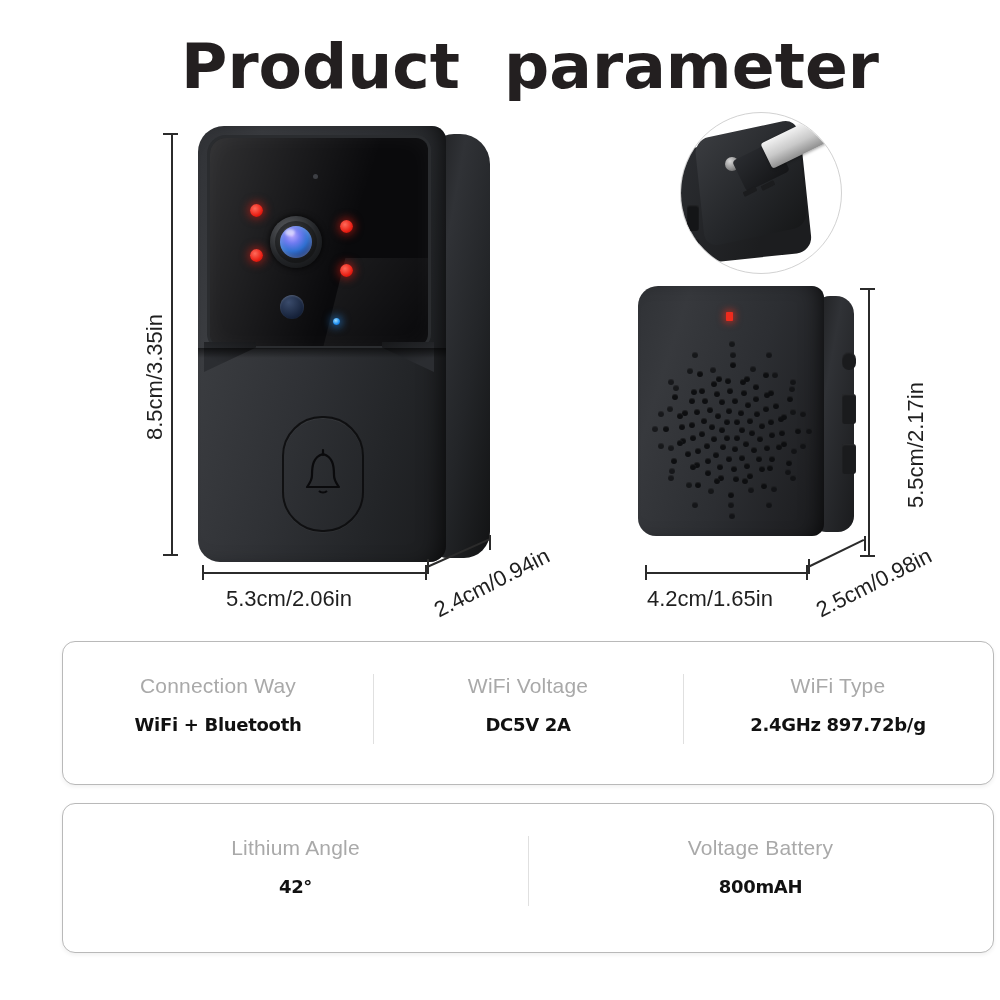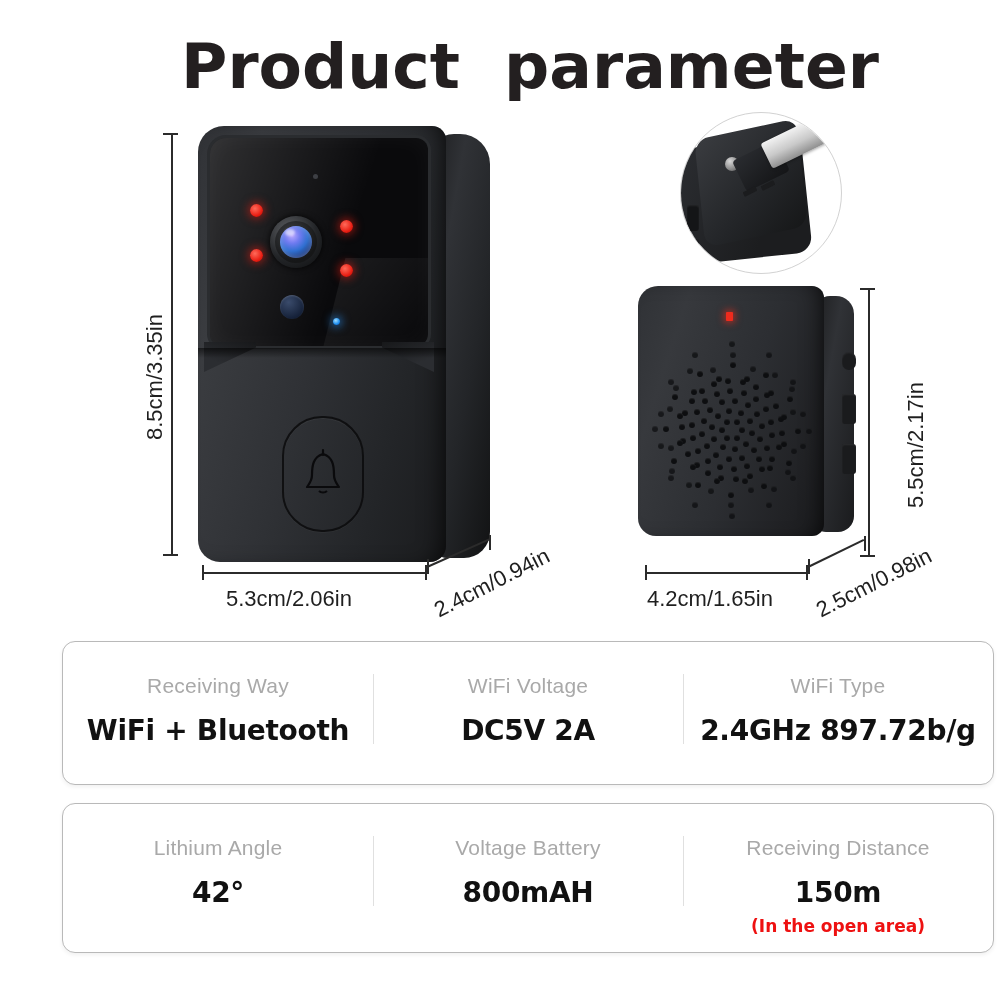--- a/index.html
+++ b/index.html
@@ -196,21 +196,21 @@
   .cell+.cell::before{
     content:"";position:absolute;left:0;top:32px;width:1.4px;height:70px;background:#e0e0e0;
   }
   .spec-label{
     font-family:"Liberation Sans", sans-serif;
     font-size:21px;color:#a9a9a9;font-weight:400;letter-spacing:.2px;
     margin-bottom:16px;white-space:nowrap;
   }
   .spec-value{
     font-family:"DejaVu Sans", sans-serif;
-    font-size:28px;color:#111;font-weight:bold;letter-spacing:-.3px;white-space:nowrap;
+    font-size:18px;color:#111;font-weight:bold;letter-spacing:-.3px;white-space:nowrap;
   }
   .spec-note{
     font-family:"DejaVu Sans", sans-serif;
     font-size:17px;color:#ee1111;font-weight:bold;margin-top:7px;white-space:nowrap;
   }
 </style>
 </head>
 <body>
 
 <div class="stage">
@@ -435,21 +435,21 @@
   <div class="dimtext" style="left:617px;top:586px;">4.2cm/1.65in</div>
 
   <div class="dimline dim-h" style="left:778px;top:566px;width:62px;transform:rotate(-26deg);transform-origin:left center;"></div>
   <div class="cap-v" style="left:778px;top:559px;"></div>
   <div class="cap-v" style="left:834px;top:536px;"></div>
   <div class="dimtext rotdiag" style="left:782px;top:600px;">2.5cm/0.98in</div>
 
   <div class="card" id="card1">
     <div class="cells">
       <div class="cell">
-        <div class="spec-label">Receiving Way</div>
+        <div class="spec-label">Connection Way</div>
         <div class="spec-value">WiFi + Bluetooth</div>
       </div>
       <div class="cell">
         <div class="spec-label">WiFi Voltage</div>
         <div class="spec-value">DC5V 2A</div>
       </div>
       <div class="cell">
         <div class="spec-label">WiFi Type</div>
         <div class="spec-value">2.4GHz 897.72b/g</div>
       </div>
@@ -459,21 +459,16 @@
   <div class="card" id="card2">
     <div class="cells">
       <div class="cell">
         <div class="spec-label">Lithium Angle</div>
         <div class="spec-value">42°</div>
       </div>
       <div class="cell">
         <div class="spec-label">Voltage Battery</div>
         <div class="spec-value">800mAH</div>
       </div>
-      <div class="cell">
-        <div class="spec-label">Receiving Distance</div>
-        <div class="spec-value">150m</div>
-        <div class="spec-note">(In the open area)</div>
-      </div>
     </div>
   </div>
 
 </div>
 
 </body></html>

